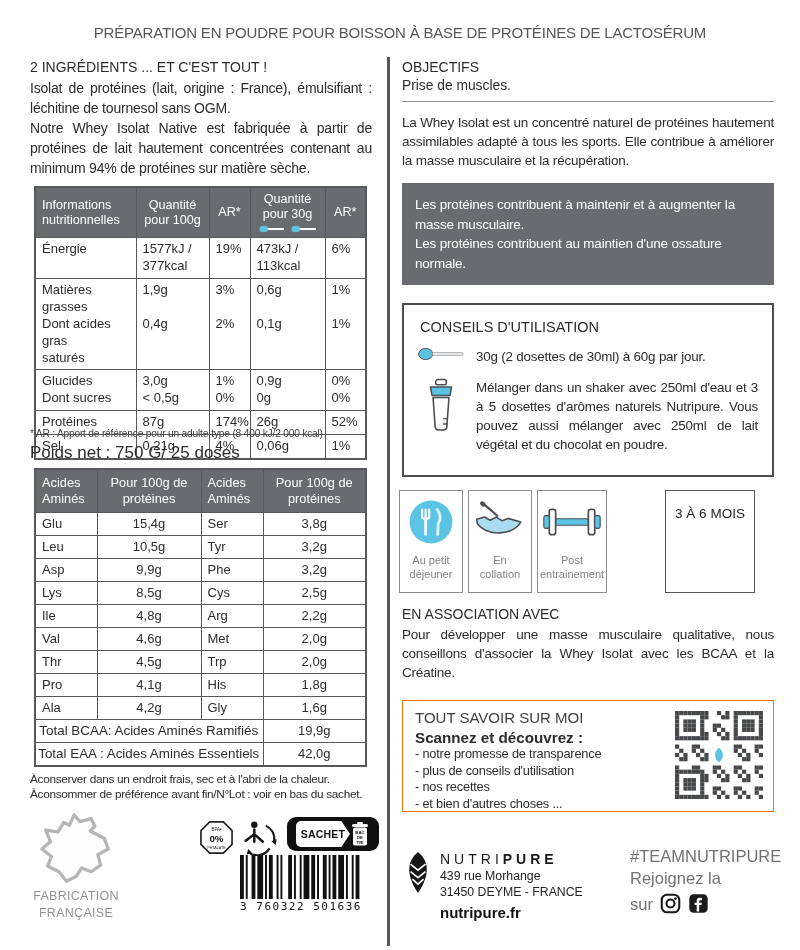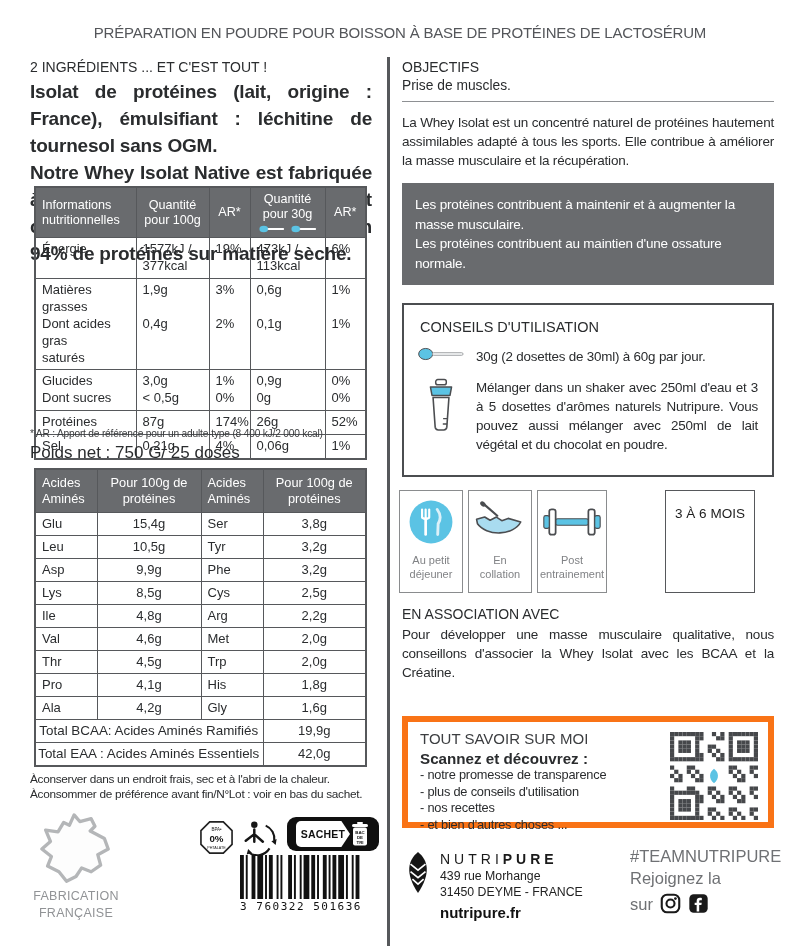--- a/index.html
+++ b/index.html
@@ -6,21 +6,21 @@
   .page{position:relative;width:800px;height:950px;background:#ffffff;margin:0 auto;
         font-family:"Liberation Sans",sans-serif;color:#2a2c2e;overflow:hidden;}
   .abs{position:absolute;}
   .pre{white-space:pre-line;}
   .just{text-align:justify;}
   
   .hdr{top:24px;left:0;width:800px;text-align:center;font-size:15px;color:#54565a;letter-spacing:-0.2px;}
   .vdiv{top:57px;left:387px;width:3px;height:889px;background:#56585b;}
   
   .ing-title{top:59px;left:30px;font-size:14px;}
-  .ing-text{top:79px;left:30px;width:342px;font-size:19px;line-height:1.42;letter-spacing:-0.2px;font-weight:bold;}
+  .ing-text{top:79px;left:30px;width:342px;font-size:14px;line-height:1.42;letter-spacing:-0.2px;}
   .ing-text p{margin:0;}
   table{border-collapse:collapse;table-layout:fixed;}
   .nutri{top:186px;left:34px;width:331px;font-size:13px;border:2px solid #56585b;}
   .nutri th{background:#696b6e;color:#fff;font-weight:normal;font-size:12.6px;border:1px solid #56585b;
             padding:4px 2px;vertical-align:middle;text-align:center;line-height:1.2;}
   .nutri th:first-child{text-align:left;padding-left:6px;}
   .nutri td{border:1px solid #56585b;padding:3px 4px 3px 6px;vertical-align:top;white-space:pre-line;
             line-height:1.3;text-align:left;}
   .spoon-pair{display:flex;justify-content:center;gap:6px;margin-top:3px;}
   .fnote{top:428px;left:30px;width:352px;font-size:10.2px;letter-spacing:-0.2px;color:#3a3c3e;}
@@ -66,21 +66,21 @@
   .card .lb{font-size:11px;color:#808285;text-align:center;line-height:1.3;}
   .card1{top:490px;left:399px;}
   .card2{top:490px;left:468px;}
   .card3{top:490px;left:537px;width:70px;}
   .duration{top:490px;left:665px;width:90px;height:103px;border:1px solid #56585b;box-sizing:border-box;}
   .dur-h{height:56px;background:#696b6e;color:#fff;text-align:center;font-size:13px;line-height:1.35;
          display:flex;align-items:center;justify-content:center;}
   .dur-v{height:45px;display:flex;align-items:center;justify-content:center;font-size:13.5px;color:#1d1d1d;}
   .assoc-title{top:606px;left:402px;font-size:14px;}
   .assoc-text{top:625px;left:402px;width:372px;font-size:13.5px;line-height:1.42;letter-spacing:-0.2px;}
-  .savoir{top:700px;left:402px;width:372px;height:112px;box-sizing:border-box;border:6px solid #f97316;margin-top:16px;}
+  .savoir{top:700px;left:402px;width:372px;height:112px;box-sizing:border-box;border:1px solid #f97316;}
   .savoir-inner{padding:8px 12px;}
   .savoir-title{font-size:15px;color:#3c3e41;}
   .savoir-sub{font-size:15.2px;font-weight:bold;margin-top:3px;}
   .savoir-item{font-size:12.8px;line-height:1.3;letter-spacing:-0.2px;}
   .qr{position:absolute;top:10px;right:10px;}
   .footer-leaf{top:851px;left:404px;}
   .brandblock{top:851px;left:440px;}
   .brand{font-size:14px;letter-spacing:4px;color:#1a1a1a;}
   .brand b{font-weight:bold;}
   .addr{font-size:12.3px;line-height:1.3;margin-top:2px;color:#222;}

